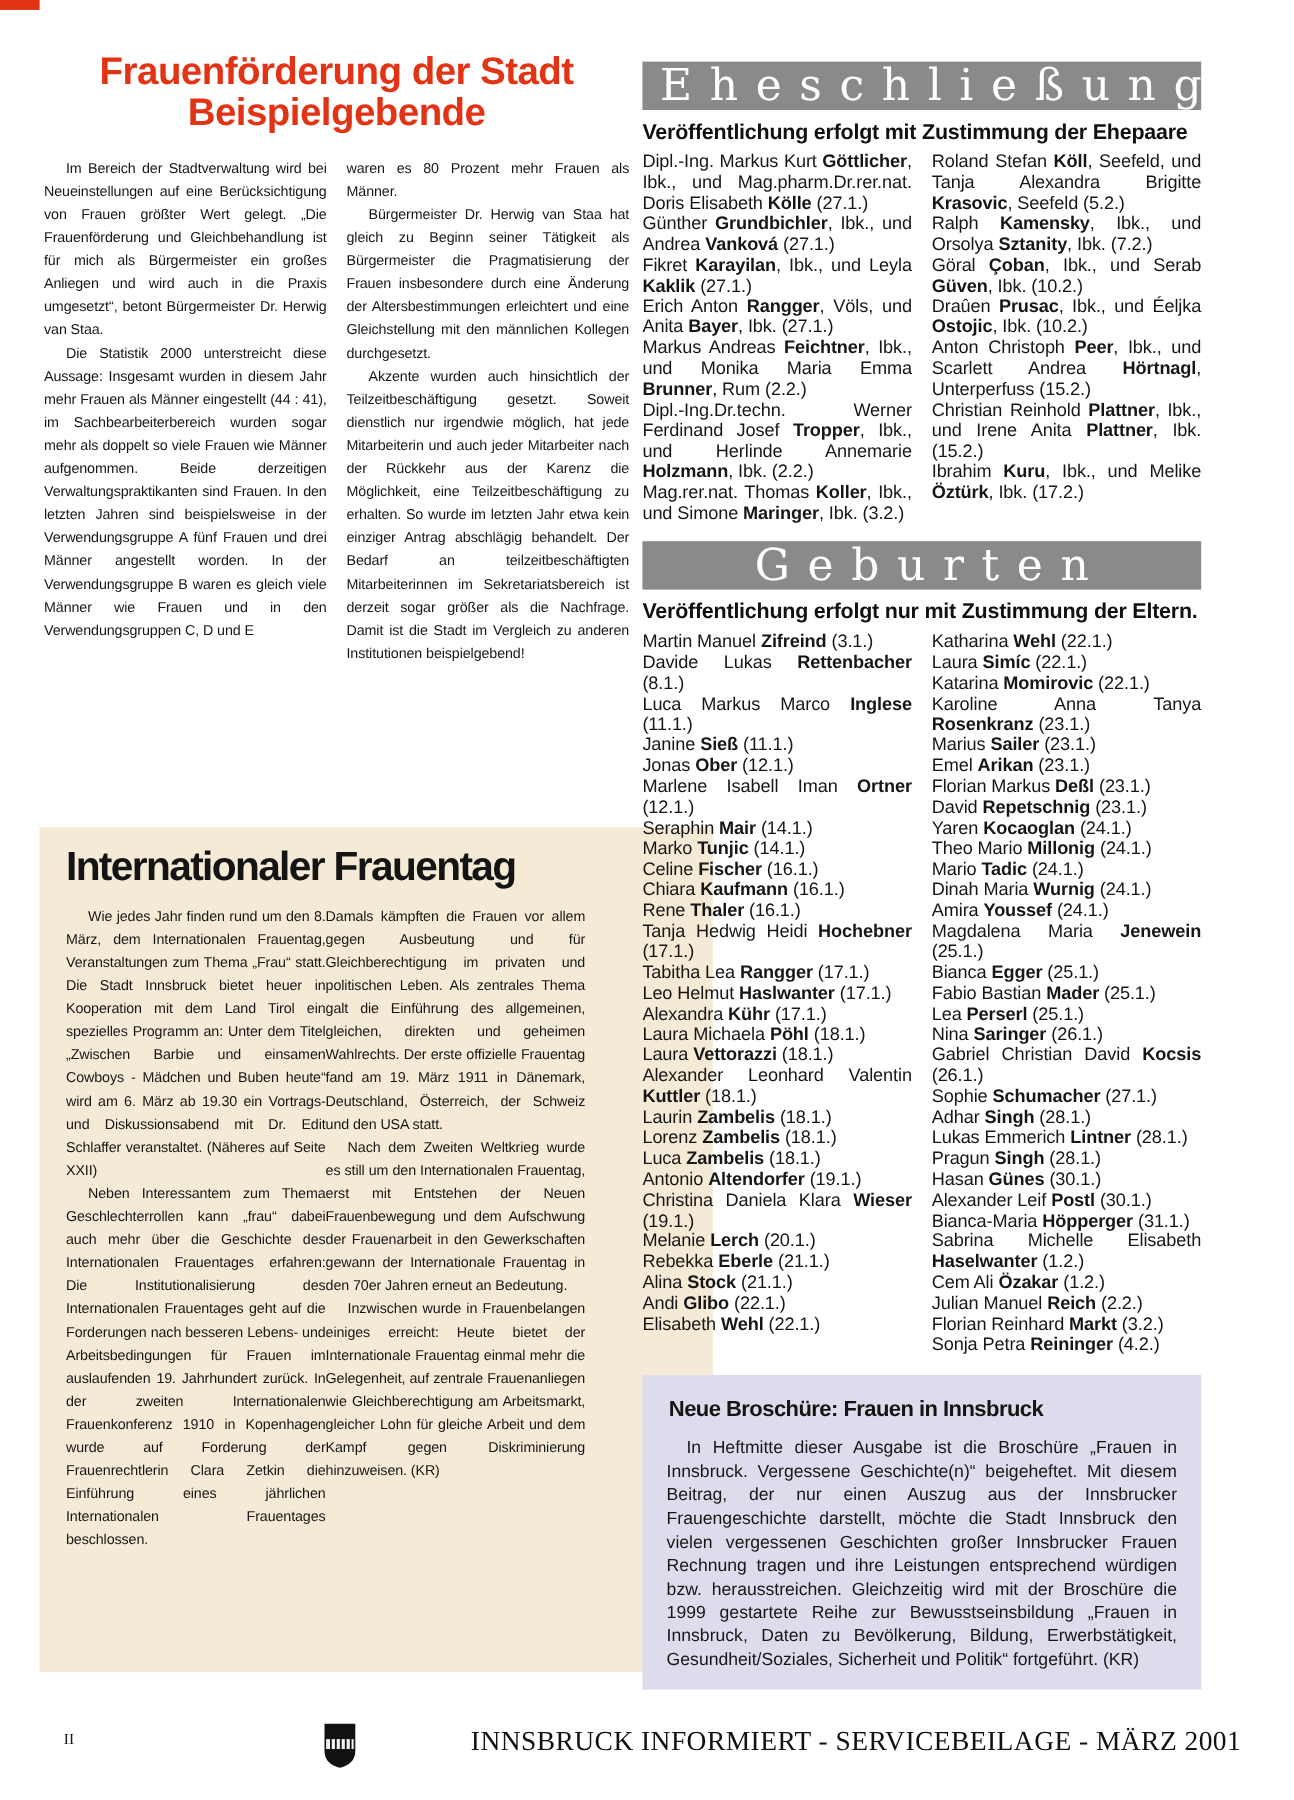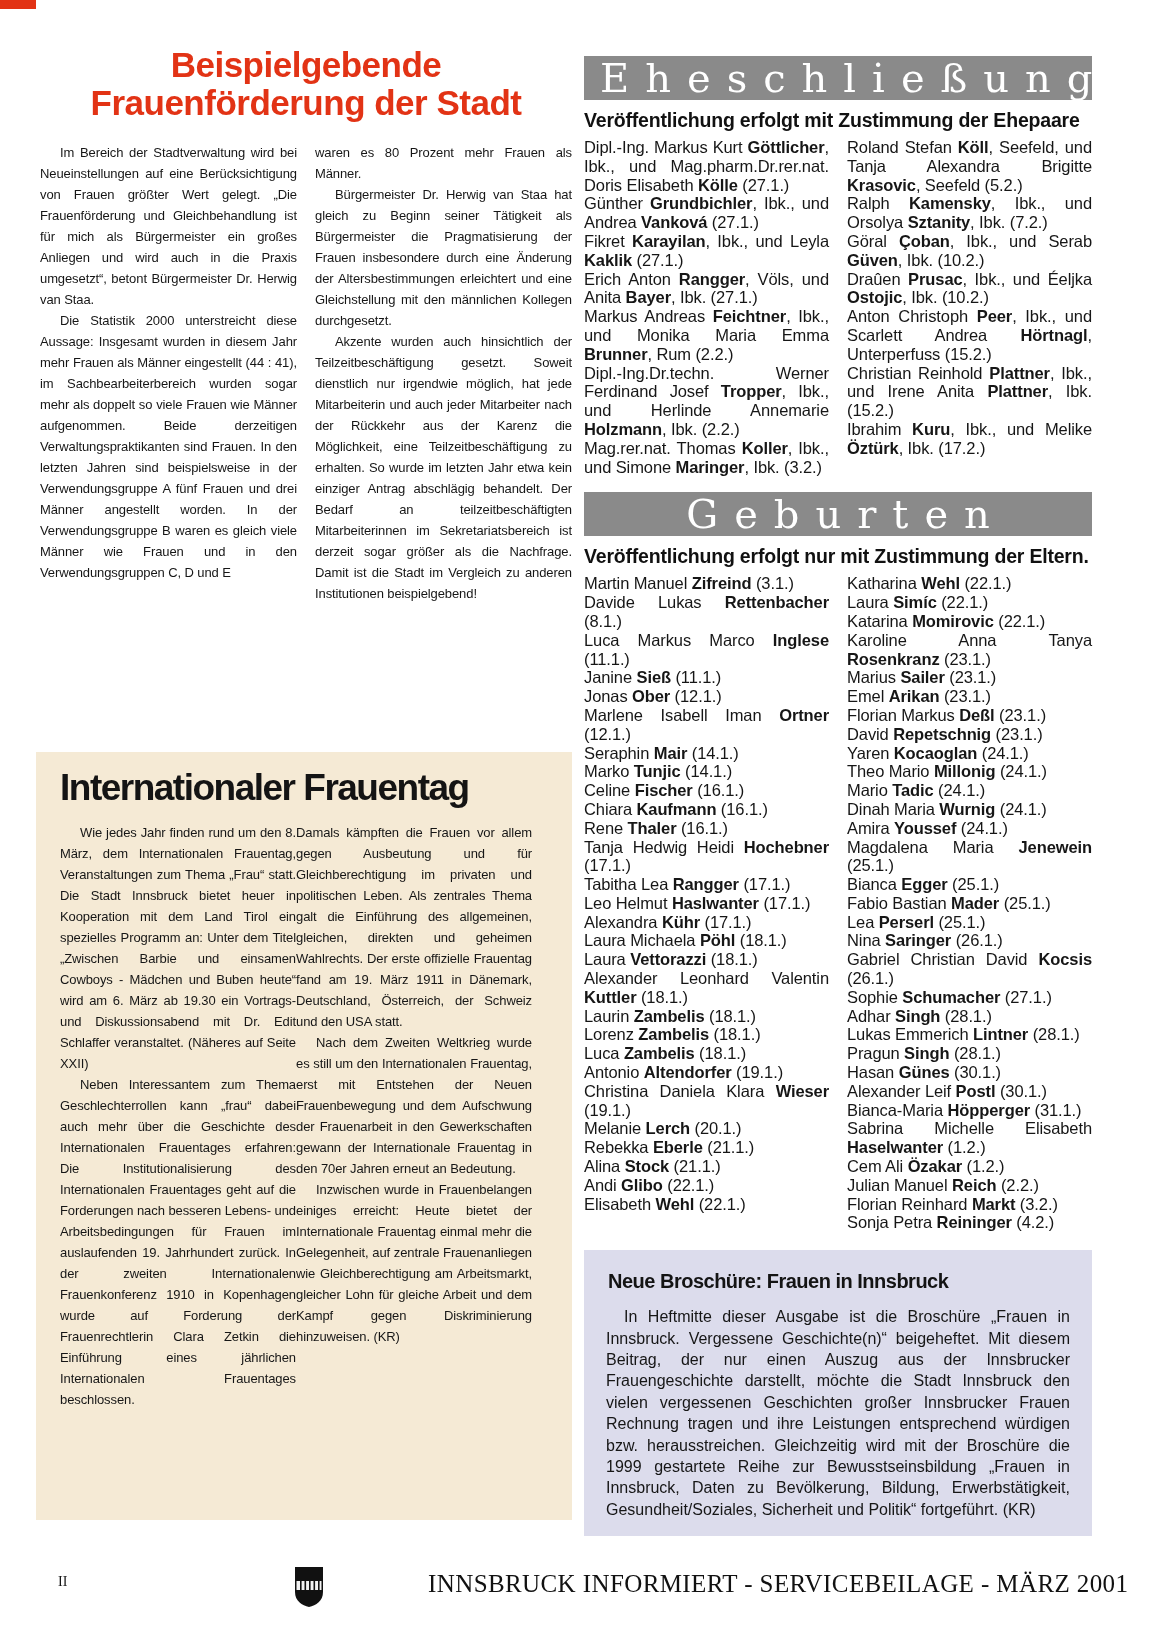--- a/index.html
+++ b/index.html
@@ -17,21 +17,21 @@
   
   #article1{position:absolute;left:40px;top:46px;width:532px;}
   .red-title{
     color:#e23315;font-weight:800;font-size:35px;line-height:38px;
     text-align:center;letter-spacing:-0.5px;margin:0 0 20px 0;white-space:nowrap;
   }
   #article1 .cols{gap:18px;}
   #article1 .col{width:257px;}
   
   #frauentag{
-    position:absolute;left:36px;top:752px;width:536px;box-sizing:border-box;
+    position:absolute;left:36px;top:752px;width:612px;box-sizing:border-box;
     background:#f5ead5;padding:14px 24px 20px 24px;min-height:768px;
   }
   #frauentag h2{
     margin:0 0 12px 0;font-size:37px;line-height:44px;font-weight:800;
     letter-spacing:-1.5px;white-space:nowrap;color:#141414;
   }
   #frauentag .cols{}
   #frauentag .col{width:236px;}
   
   #right-col{position:absolute;left:584px;top:56px;width:508px;}
@@ -76,22 +76,22 @@
   
   .artifact{position:absolute;left:0;top:0;width:36px;height:9px;background:#e23315;}
 </style>
 </head>
 <body>
 
 <div class="artifact"></div>
 
 <section id="article1">
   <h1 class="red-title">
+    <span style="display:block">Frauenförderung der Stadt</span>
     <span style="display:block">Beispielgebende</span>
-    <span style="display:block">Frauenförderung der Stadt</span>
   </h1>
   <div class="cols">
     <div class="col bodytext justify">
         <p>Im Bereich der Stadtverwaltung wird bei Neueinstellungen auf eine Berücksichtigung von Frauen größter Wert gelegt. „Die Frauenförderung und Gleichbehandlung ist für mich als Bürgermeister ein großes Anliegen und wird auch in die Praxis umgesetzt“, betont Bürgermeister Dr. Herwig van Staa.</p>
         <p>Die Statistik 2000 unterstreicht diese Aussage: Insgesamt wurden in diesem Jahr mehr Frauen als Männer eingestellt (44 : 41), im Sachbearbeiterbereich wurden sogar mehr als doppelt so viele Frauen wie Männer aufgenommen. Beide derzeitigen Verwaltungspraktikanten sind Frauen. In den letzten Jahren sind beispielsweise in der Verwendungsgruppe A fünf Frauen und drei Männer angestellt worden. In der Verwendungsgruppe B waren es gleich viele Männer wie Frauen und in den Verwendungsgruppen C, D und E</p>
       </div>
     <div class="col bodytext justify cont">
         <p>waren es 80 Prozent mehr Frauen als Männer.</p>
         <p>Bürgermeister Dr. Herwig van Staa hat gleich zu Beginn seiner Tätigkeit als Bürgermeister die Pragmatisierung der Frauen insbesondere durch eine Änderung der Altersbestimmungen erleichtert und eine Gleichstellung mit den männlichen Kollegen durchgesetzt.</p>
         <p>Akzente wurden auch hinsichtlich der Teilzeitbeschäftigung gesetzt. Soweit dienstlich nur irgendwie möglich, hat jede Mitarbeiterin und auch jeder Mitarbeiter nach der Rückkehr aus der Karenz die Möglichkeit, eine Teilzeitbeschäftigung zu erhalten. So wurde im letzten Jahr etwa kein einziger Antrag abschlägig behandelt. Der Bedarf an teilzeitbeschäftigten Mitarbeiterinnen im Sekretariatsbereich ist derzeit sogar größer als die Nachfrage. Damit ist die Stadt im Vergleich zu anderen Institutionen beispielgebend!</p>

